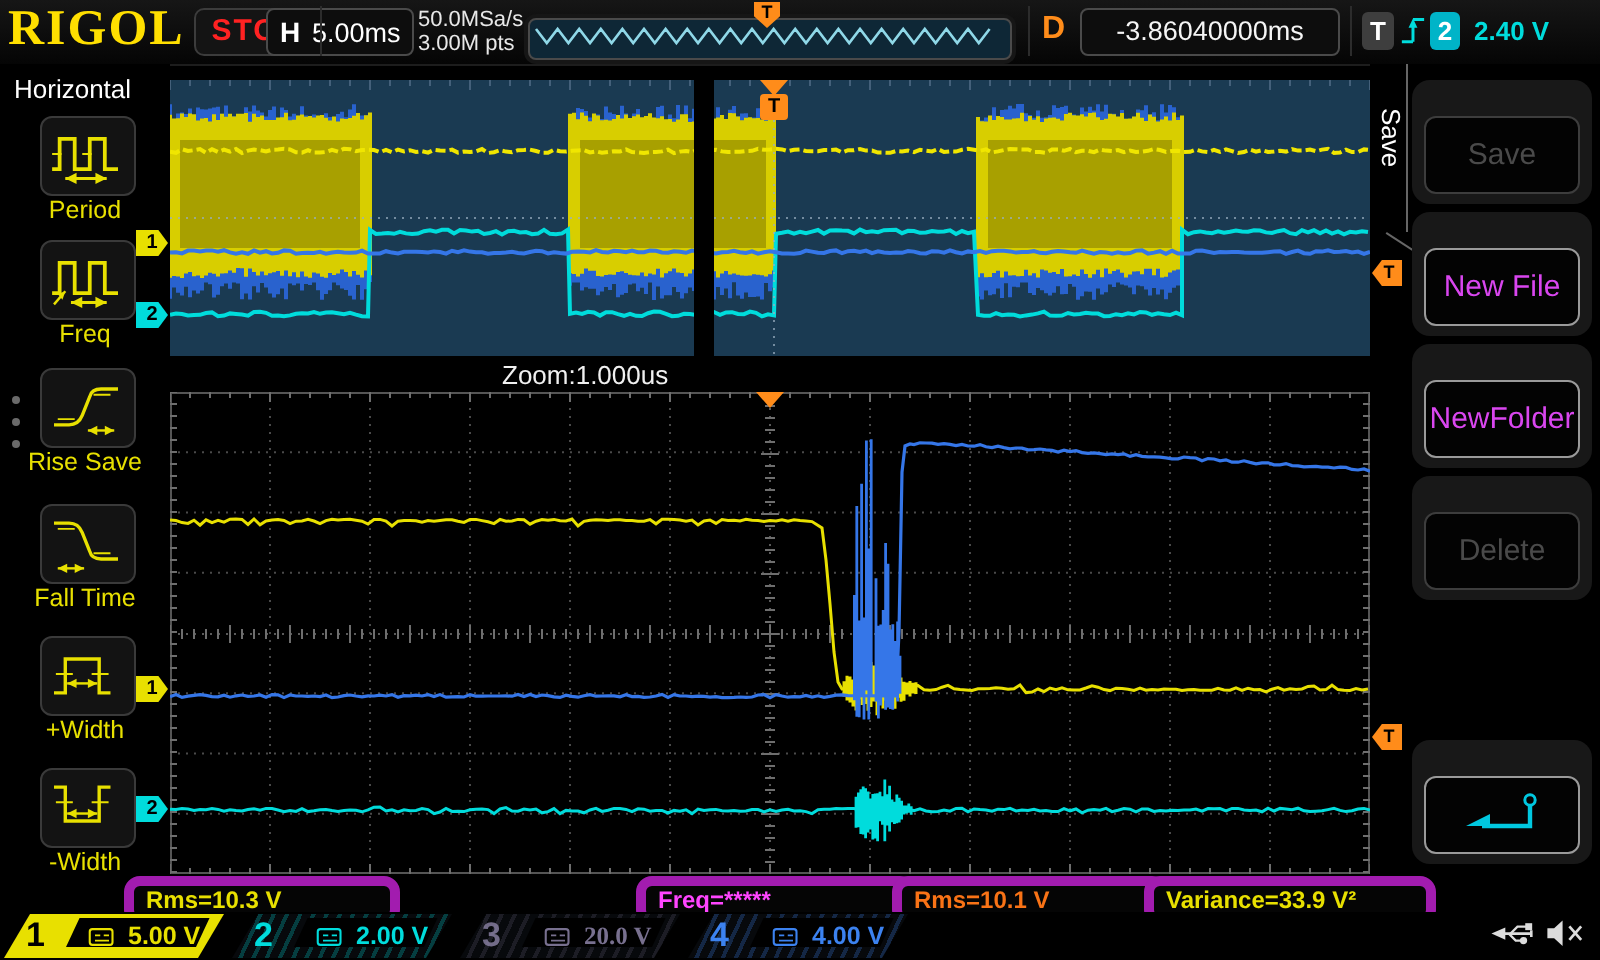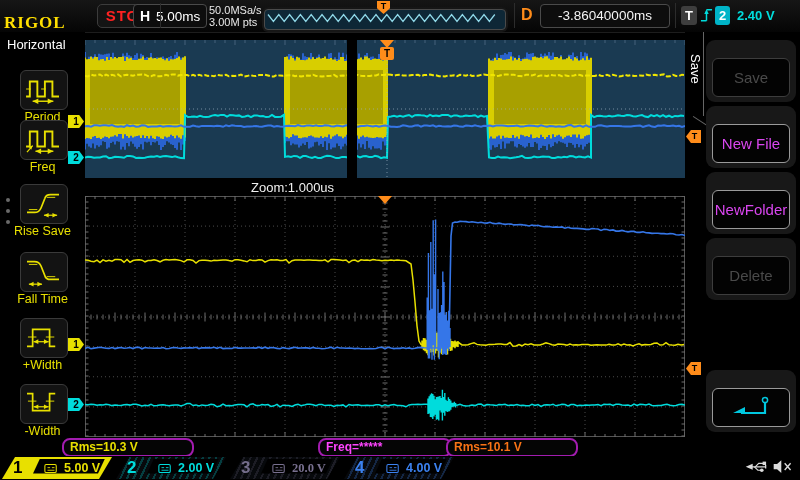--- a/index.html
+++ b/index.html
@@ -1,20 +1,20 @@
 <!DOCTYPE html>
 <html><head>
 <meta charset="utf-8">
 <style>
   html,body{margin:0;padding:0;background:#222;}
   #scope{position:relative;width:800px;height:480px;background:#000;overflow:hidden;
          font-family:"Liberation Sans",sans-serif;-webkit-font-smoothing:antialiased;}
   
   #top-bar{position:absolute;left:0;top:0;width:800px;height:32px;background:linear-gradient(#161616,#050505);border-bottom:1px solid #1d1d1d;}
-  .brand{position:absolute;left:4px;top:1px;font-family:"Liberation Serif",serif;font-weight:bold;font-size:17px;color:#ffdf00;letter-spacing:1px;margin-top:12px;}
+  .brand{position:absolute;left:4px;top:1px;font-family:"Liberation Serif",serif;font-weight:bold;font-size:25px;color:#ffdf00;letter-spacing:1px;}
   .stop-btn{position:absolute;left:97px;top:4px;width:60px;height:22px;background:#141414;border:1px solid #3c3c3c;border-radius:5px;
             color:#ff2222;font-weight:bold;font-size:15px;text-align:center;line-height:22px;letter-spacing:1px;}
   .hbox{position:absolute;left:133px;top:4px;width:72px;height:22px;background:#0d0d0d;border:1px solid #4a4a4a;border-radius:4px;color:#fff;}
   .hbox .hlabel{position:absolute;left:6px;top:3px;font-weight:bold;font-size:14px;}
   .hbox .hval{position:absolute;left:22px;top:4px;font-size:13.5px;}
   .srate{position:absolute;left:209px;top:4px;font-size:11px;line-height:12px;color:#e8e8e8;}
   .preview{position:absolute;left:264px;top:9px;width:240px;height:19px;background:#0e2736;border:1px solid #4a4a4a;border-radius:4px;box-shadow:0 0 0 2px #161616;}
   .ptrig{position:absolute;left:112px;top:-9px;width:13px;height:13px;background:#ff8c1a;
          clip-path:polygon(0 0,100% 0,100% 55%,50% 100%,0 55%);color:#000;font-size:9px;font-weight:bold;text-align:center;line-height:10px;}
   .dlabel{position:absolute;left:521px;top:6px;color:#ff8c1a;font-weight:bold;font-size:16px;}
@@ -52,21 +52,21 @@
   .tab-line{position:absolute;left:18px;top:0;width:1px;height:84px;background:#666;}
   .tab-diag{position:absolute;left:6px;top:91px;width:26px;height:1px;background:#666;transform:rotate(33deg);}
   .rm-well{position:absolute;left:21px;width:90px;height:62px;background:#181818;border-radius:9px;}
   .rm-btn{position:absolute;left:6px;top:18px;width:76px;height:37px;background:#030303;border:1px solid #9a9a9a;border-radius:6px;
           color:#d946ef;font-size:15px;text-align:center;line-height:37px;}
   .rm-btn.disabled{border-color:#3d3d3d;color:#4a4a4a;}
   .rm-btn .icon svg{width:44px;height:28px;margin-top:5px;}
   .rm-btn .icon{color:#00c8e0;display:inline-block;}
   
   #measure-bar{position:absolute;left:0;top:437px;width:800px;height:19px;}
-  .meas{position:absolute;top:1px;height:15px;background:#050505;border:2px solid #a21caf;border-radius:8px;
+  .meas{position:absolute;top:1px;height:15px;background:#050505;border:5px solid #a21caf;border-radius:8px;
         font-weight:bold;font-size:12px;line-height:15px;padding-left:6px;white-space:nowrap;overflow:hidden;}
   
   #channel-bar{position:absolute;left:0;top:456px;width:800px;height:24px;background:#000;}
   .chbadge{position:absolute;top:1px;width:110px;height:22px;clip-path:polygon(13px 0,100% 0,calc(100% - 13px) 100%,0 100%);}
   .chnum{position:absolute;left:11px;top:0;font-size:17px;font-weight:bold;line-height:22px;}
   .chscale{position:absolute;left:31px;top:1.5px;width:72px;height:15px;clip-path:polygon(7px 0,100% 0,calc(100% - 7px) 100%,0 100%);
            background:#000;font-size:12.5px;font-weight:bold;line-height:19px;}
   .chscale .icon{position:absolute;left:11px;top:4px;width:14px;height:11px;}
   .chscale .icon svg{width:14px;height:11px;}
   .chscale span{position:absolute;left:31px;}
@@ -106,21 +106,21 @@
           <path d="M4.6,8.5 L7,3.5 L9.4,8.5 z" fill="currentColor"></path>
         </svg>
       </span>
     <span class="tsrc">2</span>
     <span class="tlev">2.40 V</span>
   </header>
 
   <aside id="left-menu">
     <div class="menu-title">Horizontal</div>
     <div id="menu-items">
-        <div class="menu-item" style="top: 38px;">
+        <div class="menu-item" style="top: 26px;">
           <div class="icon-btn"><span class="icon"><svg viewBox="0 0 40 34">
                 <path d="M2,25 L6,25 6,9 14,9 14,25 22,25 22,9 30,9 30,25 37,25" fill="none" stroke="currentColor" stroke-width="2"></path>
                 <path d="M2,17 h5 M18,17 h5" stroke="currentColor" stroke-width="1"></path>
                 <path d="M9,30 H31" stroke="currentColor" stroke-width="1.5"></path>
                 <path d="M9,30 l6,-3 v6 z" fill="currentColor"></path>
                 <path d="M31,30 l-6,-3 v6 z" fill="currentColor"></path>
               </svg></span></div>
           <div class="menu-label">Period</div>
         </div>
         <div class="menu-item" style="top: 88px;">
@@ -259,20 +259,21 @@
                 <path d="M16,19 l-12,0 12,-6 v12 z" fill="currentColor"></path>
               </svg></span></div>
         </div>
       </div>
   </aside>
 
   <div id="measure-bar">
       <div class="meas" style="left: 62px; width: 122px; color: rgb(232, 224, 0);">Rms=10.3 V</div>
       <div class="meas" style="left: 318px; width: 124px; color: rgb(255, 69, 255);">Freq=*****</div>
       <div class="meas" style="left: 446px; width: 122px; color: #f97316;">Rms=10.1 V</div>
+      <div class="meas" style="left: 572px; width: 130px; color: rgb(232, 224, 0);">Variance=33.9 V²</div>
     </div>
 
   <footer id="channel-bar">
     <div id="channels">
         <div class="chbadge" style="left: 2px; background: rgb(232, 224, 0);">
           <span class="chnum" style="color: rgb(0, 0, 0);">1</span>
           <div class="chscale" style="color: rgb(232, 224, 0);">
             <span class="icon">
               <svg viewBox="0 0 16 12">
                 <rect x="1" y="1.5" width="13" height="9" rx="1.5" fill="none" stroke="currentColor" stroke-width="1.2"></rect>

